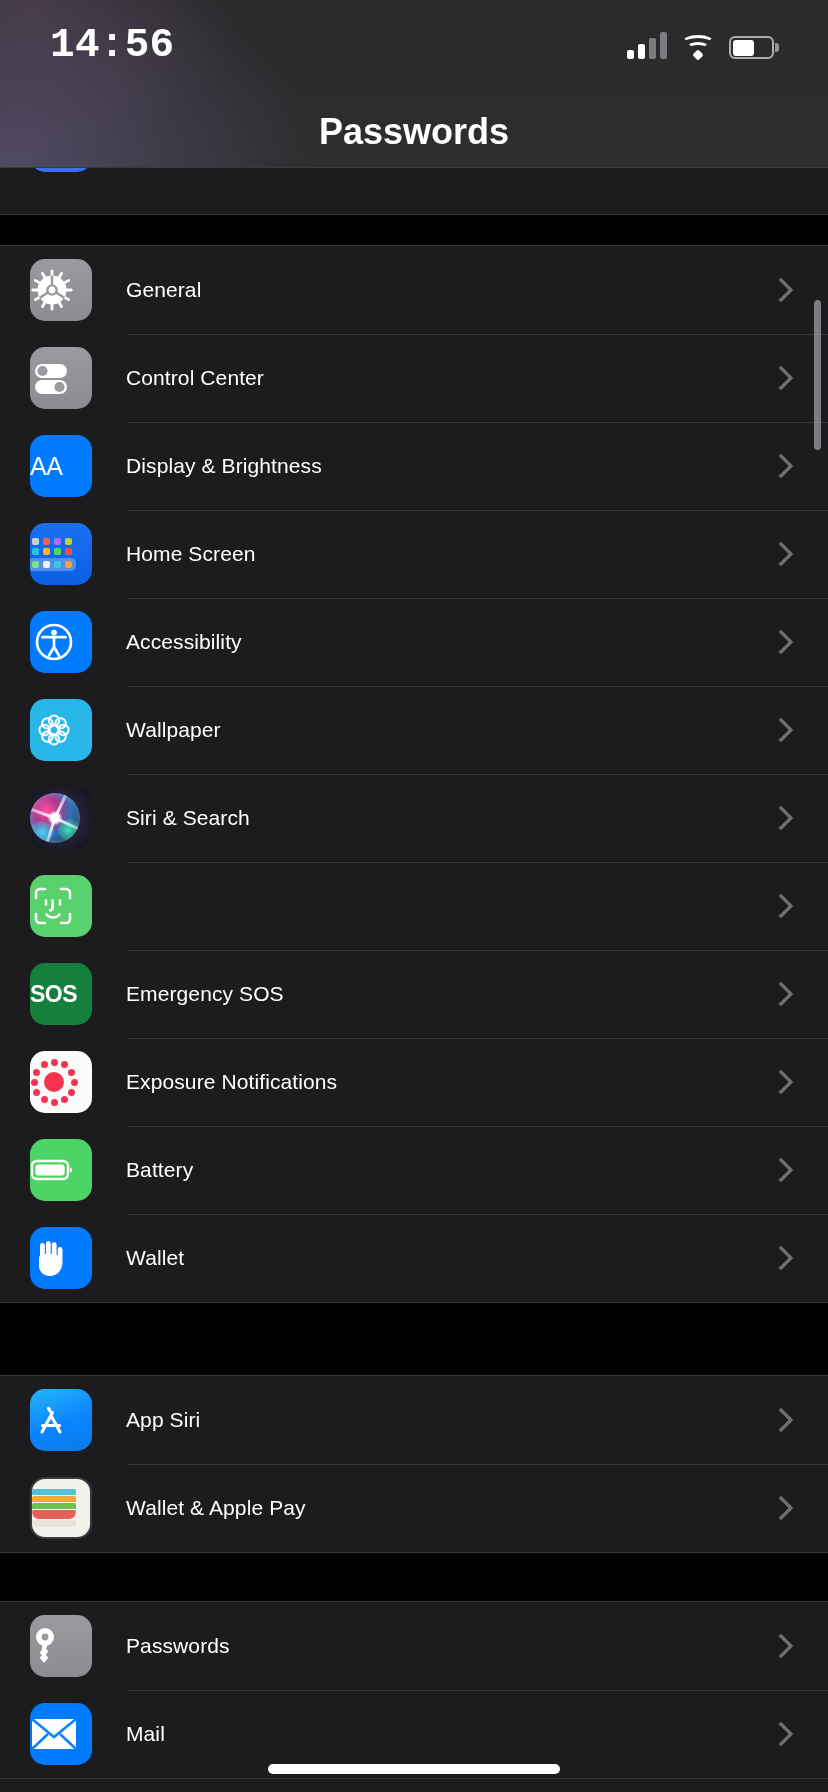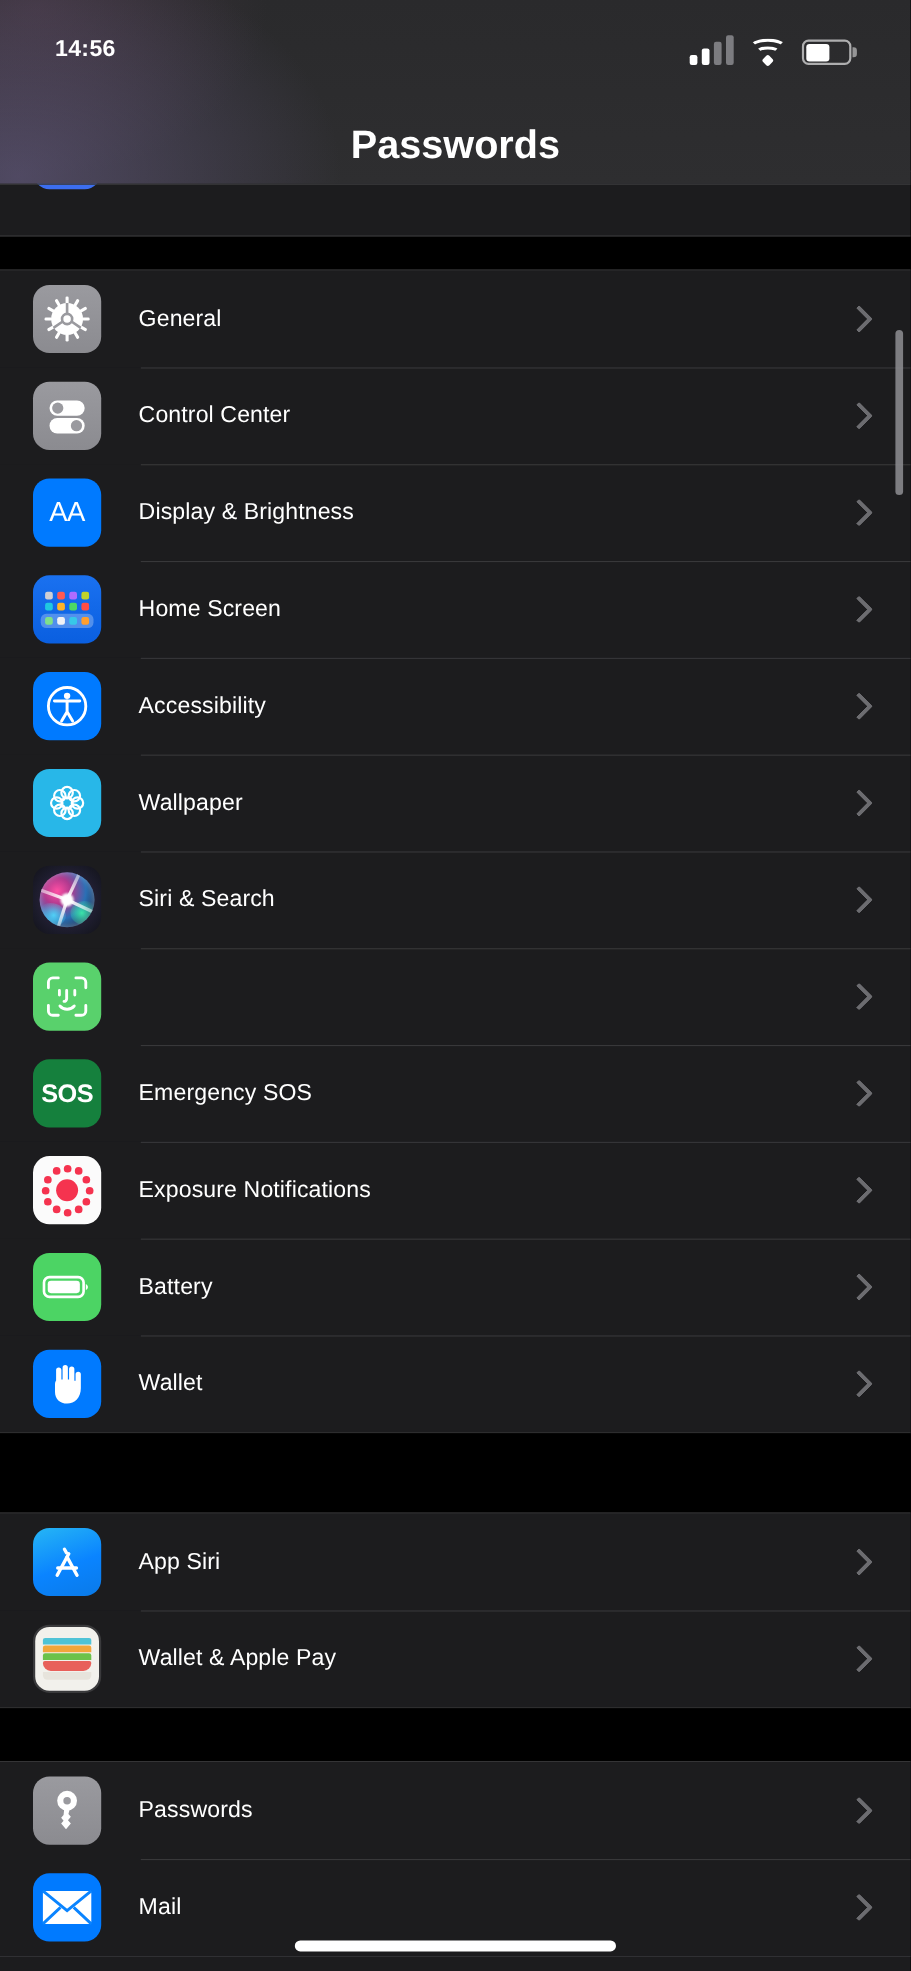--- a/index.html
+++ b/index.html
@@ -45,21 +45,21 @@
     width:18px; height:18px;
     border-top:4px solid #6c6c70; border-right:4px solid #6c6c70;
     transform:translateY(-50%) rotate(45deg);
     border-radius:2px;
   }
 
   
   .ic {
     width:62px; height:62px; border-radius:15px;
     flex:0 0 62px;
-    display:flex; align-items:center; justify-content:center;
+    display:flex; align-items:center; 
     position:relative; overflow:hidden;
   }
   .ic svg { display:block; }
 
   .ic-gray   { background:linear-gradient(#9a9a9f,#8b8b90); }
   .ic-blue   { background:#007aff; }
   .ic-blue2  { background:linear-gradient(#1a71f0,#0a5fe0); }
   .ic-cyan   { background:#28b7e8; }
   .ic-green  { background:#4cd464; }
   .ic-green2 { background:#59d16c; }
@@ -137,21 +137,21 @@
       radial-gradient(300px 220px at 4% 4%, rgba(90,66,86,.45), rgba(90,66,86,0) 70%),
       linear-gradient(#2a2a2c,#2e2e30);
     border-bottom:1px solid #3a3a3c;
     z-index:5;
   }
   #statusbar {
     position:absolute; top:0; left:0; width:828px; height:90px;
     display:flex; align-items:center; justify-content:space-between;
     padding:0 54px 0 50px;
   }
-  #clock { color:#fff; font-size:21px; font-weight:bold; letter-spacing:.3px; }
+  #clock { color:#fff; font-size:41px; font-weight:bold; letter-spacing:.3px;font-family:Liberation Mono, monospace; }
   #sb-right { display:flex; align-items:flex-end; gap:14px; }
 
   .bars { display:flex; align-items:flex-end; gap:4px; height:28px; }
   .bars i { display:block; width:7px; border-radius:2px; background:#fff; }
   .bars i.off { background:#7c7c80; }
 
   .wifi { position:relative; width:34px; height:26px; }
   .wifi span {
     position:absolute; left:50%; border:3.5px solid #fff; border-bottom-color:transparent;
     border-left-color:transparent; border-right-color:transparent; border-radius:50% 50% 0 0;

